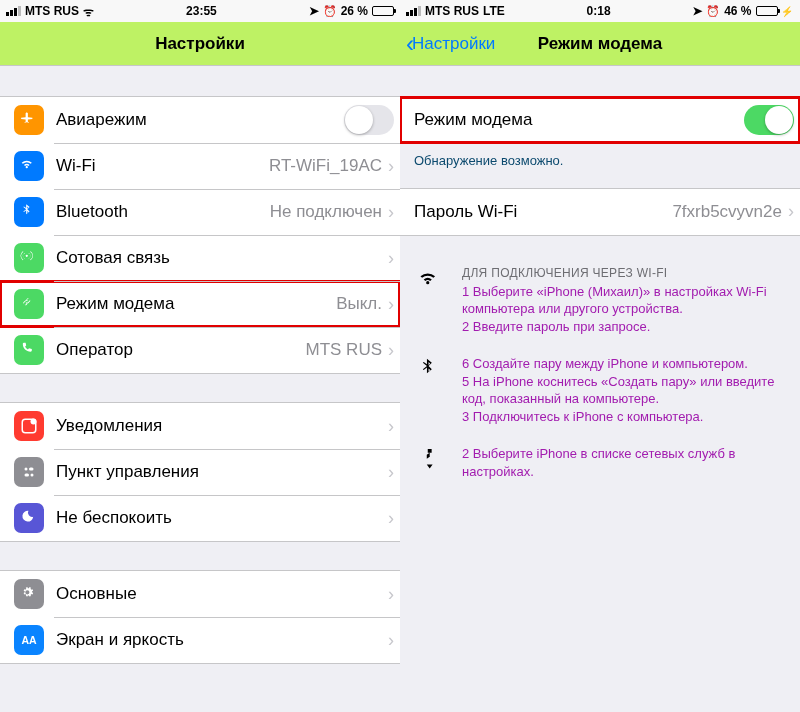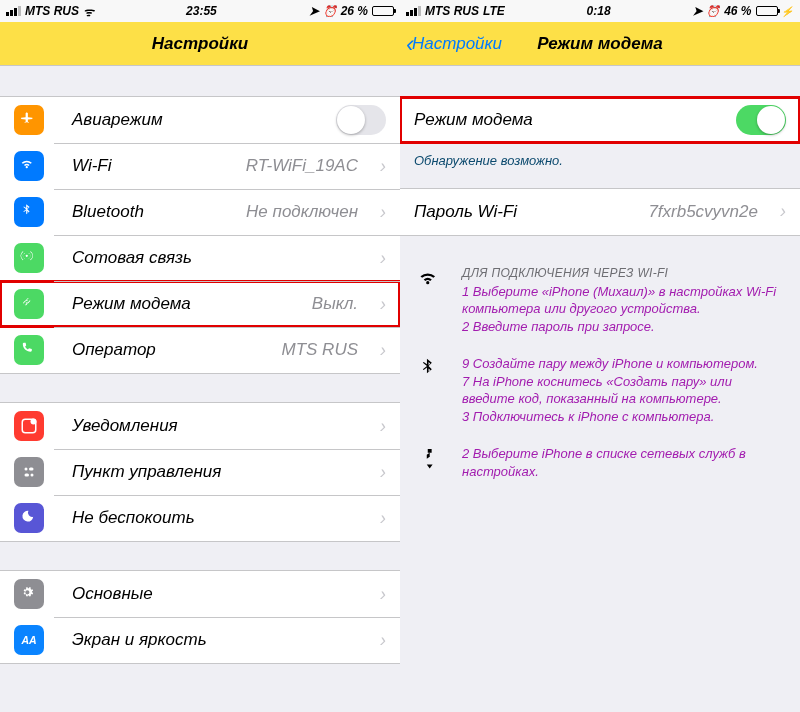--- a/index.html
+++ b/index.html
@@ -1,45 +1,45 @@
 <!DOCTYPE html>
 <html><head>
 <meta charset="utf-8">
 <style>
   * { box-sizing: border-box; margin: 0; padding: 0; }
   html, body { width: 800px; height: 712px; font-family: -apple-system, "Helvetica Neue", Arial, sans-serif; background: #fff; }
-  .wrap { display: flex; width: 800px; height: 504px; font-style: italic; }
+  .wrap { display: flex; width: 800px; height: 504px; }
   .phone { width: 400px; height: 712px; background: #efeff4; display: flex; flex-direction: column; overflow: hidden; }
 
   
   .status { height: 22px; display: flex; align-items: center; justify-content: space-between; padding: 0 6px; font-size: 12px; font-weight: 600; background: #f8f8f8; }
   .status .left, .status .right { display: flex; align-items: center; gap: 4px; }
   .status .center { flex: 1; text-align: center; }
   .sig { display: inline-flex; align-items: flex-end; gap: 1px; }
   .sig span { width: 3px; background: #000; display: inline-block; }
   .sig span:nth-child(1){height:4px} .sig span:nth-child(2){height:6px} .sig span:nth-child(3){height:8px} .sig span:nth-child(4){height:10px;background:#bbb}
   .wifi-ico { font-size: 12px; }
   .batt { width: 22px; height: 10px; border: 1px solid #000; border-radius: 2px; position: relative; }
   .batt::after { content:""; position:absolute; right:-3px; top:2px; width:2px; height:4px; background:#000; border-radius:0 1px 1px 0;}
   .batt .fill { height:100%; background:#000; }
   .batt.green .fill { background:#4cd964; }
   .alarm { font-size: 11px; }
 
   
-  .nav { height: 44px; background: #fde047; border-bottom: 1px solid #c6c6c8; display: flex; align-items: center; justify-content: center; position: relative; }
+  .nav { height: 44px; background: #bef264; border-bottom: 1px solid #c6c6c8; display: flex; align-items: center; justify-content: center; position: relative; }
   .nav .title { font-size: 17px; font-weight: 600; }
   .nav .back { position: absolute; left: 6px; display: flex; align-items: center; color: #007aff; font-size: 17px; }
   .nav .back .chev { font-size: 24px; line-height: 1; margin-right: -2px; font-weight: 400; }
 
   .scroll { flex: 1; overflow: hidden; }
 
   
   .group { background: #fff; border-top: 1px solid #c6c6c8; border-bottom: 1px solid #c6c6c8; margin-top: 28px; }
   .group.first { margin-top: 30px; }
-  .row { min-height: 46px; display: flex; align-items: center; padding: 0 14px 0 14px; position: relative; gap: 16px; }
+  .row { min-height: 46px; display: flex; align-items: center; padding: 0 6px 0 14px; position: relative; }
   .row + .row::before { content:""; position:absolute; left:54px; right:0; top:0; height:1px; background:#c6c6c8; }
   .row .icon { width: 30px; height: 30px; border-radius: 7px; margin-right: 12px; display:flex; align-items:center; justify-content:center; flex-shrink:0; }
   .row .icon svg { width: 18px; height: 18px; fill: #fff; }
   .row .label { font-size: 17px; flex: 1; color:#000; }
   .row .detail { font-size: 17px; color: #8e8e93; margin-right: 6px; }
   .row .chev { color: #c7c7cc; font-size: 18px; }
   .row .toggle { width: 50px; height: 30px; border-radius: 15px; background: #e5e5ea; position: relative; }
   .row .toggle.on { background: #4cd964; }
   .row .toggle .knob { width: 28px; height: 28px; background:#fff; border-radius:50%; position:absolute; top:1px; left:1px; box-shadow:0 1px 3px rgba(0,0,0,0.3); }
   .row .toggle.on .knob { left: 21px; }
@@ -313,22 +313,22 @@
               <div class="ln">2 Введите пароль при запросе.</div>
             </div>
           </div>
           <div class="instr">
             <div class="iico">
               <svg viewBox="0 0 24 24">
                 <use href="#i-bluetooth"></use>
               </svg>
             </div>
             <div class="txt">
-              <div class="ln">9 Создайте пару между iPhone и компьютером.</div>
-              <div class="ln">7 На iPhone коснитесь «Создать пару» или введите код, показанный на компьютере.</div>
+              <div class="ln">6 Создайте пару между iPhone и компьютером.</div>
+              <div class="ln">5 На iPhone коснитесь «Создать пару» или введите код, показанный на компьютере.</div>
               <div class="ln">3 Подключитесь к iPhone с компьютера.</div>
             </div>
           </div>
           <div class="instr">
             <div class="iico">
               <svg viewBox="0 0 24 24">
                 <use href="#i-usb"></use>
               </svg>
             </div>
             <div class="txt">

